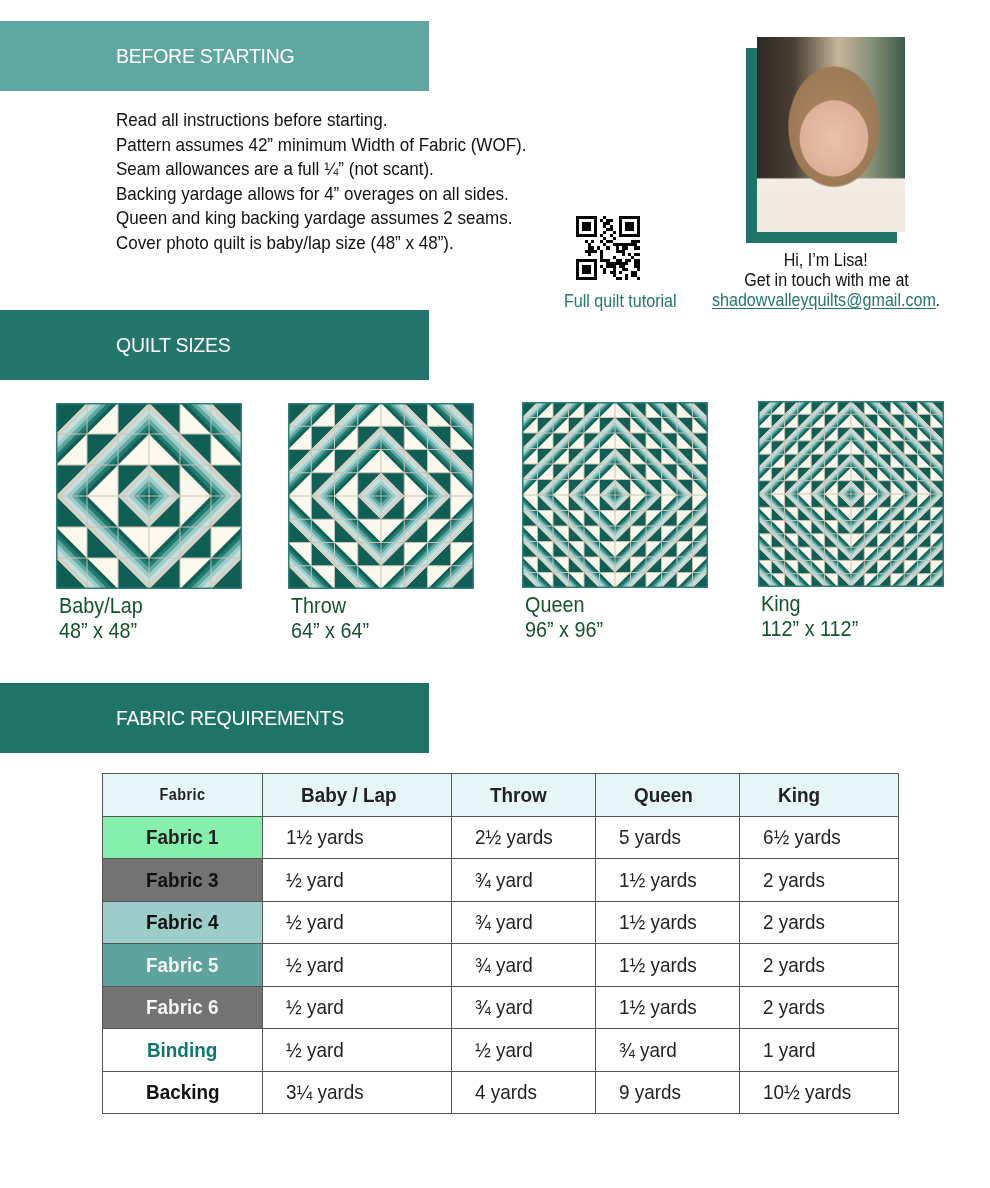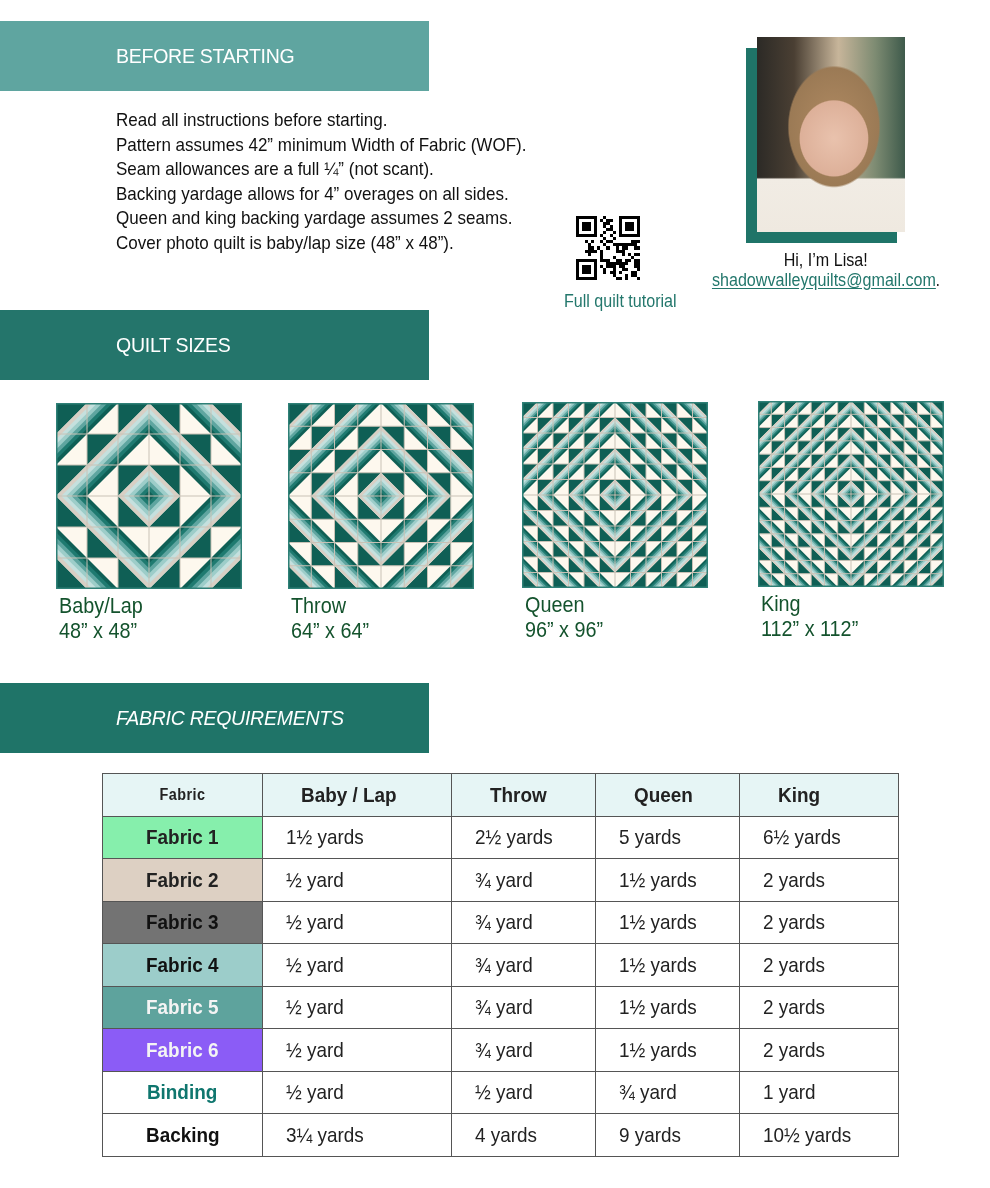--- a/index.html
+++ b/index.html
@@ -4,21 +4,21 @@
 <style>
   html, body { margin: 0; padding: 0; background: #ffffff; }
   body { width: 990px; height: 1188px; position: relative; overflow: hidden;
          font-family: "Liberation Sans", sans-serif; color: #222; }
   .banner { position: absolute; left: 0; width: 429px; height: 70px; color: #fff;
             font-size: 21px; letter-spacing: -0.3px; display: flex; align-items: center;
             box-sizing: border-box; padding-left: 116px; }
   .banner span { transform: scaleX(0.93); transform-origin: left center; display: inline-block; }
   #b1 { top: 21px; background: #5fa5a0; }
   #b2 { top: 310px; background: #24756b; }
-  #b3 { top: 683px; background: #1f7468; font-style: italic; }
+  #b3 { top: 683px; background: #1f7468; }
   .intro { position: absolute; left: 116px; top: 108px; font-size: 18.5px; line-height: 24.5px; color: #111; }
   .intro div { transform: scaleX(0.92); transform-origin: left center; white-space: nowrap; }
   .qr { position: absolute; left: 576px; top: 216px; width: 64px; height: 64px; }
   .link { color: #23776c; text-decoration: underline; text-underline-offset: 2px; }
   .tut { position: absolute; left: 547px; top: 291px; font-size: 17.5px; margin-left: 12px; }
   .tut span, .contact span { display: inline-block; transform: scaleX(0.92); transform-origin: center; }
   .frame { position: absolute; left: 746px; top: 48px; width: 151px; height: 195px; background: #1f7468; }
   .photo { position: absolute; left: 757px; top: 37px; width: 148px; height: 195px;
            background: radial-gradient(ellipse 38% 32% at 52% 52%, #e9c2ad 0%, #ddb099 60%, transparent 62%),
                        radial-gradient(ellipse 55% 55% at 52% 46%, #b08a62 0%, #9b7a55 55%, transparent 57%),
@@ -173,20 +173,21 @@
       <rect x="20" y="20" width="1" height="1" fill="#000"></rect>
     </svg>
 </div>
 <a class="tut link"><span>Full quilt tutorial</span></a>
 
 <div class="frame"></div>
 <div class="photo"></div>
 
 <div class="contact">
   <div><span>Hi, I’m Lisa!</span></div>
+  <div><span>Get in touch with me at</span></div>
   <div><span><a class="link">shadowvalleyquilts@gmail.com</a><span>.</span></span></div>
 </div>
 
 <div class="banner" id="b2">
     <span>QUILT SIZES</span>
   </div>
 
 <div id="quilts">
     <div class="quilt" style="left: 56px; top: 403px;">
       <svg width="186" height="186" viewBox="0 0 6 6">
@@ -758,27 +759,20 @@
   </thead>
   <tbody id="tbody">
       <tr>
         <td class="first" style="background: #86efac; color: rgb(34, 34, 34); margin-left: 15px;"><span>Fabric 1</span></td>
         <td><span>1½ yards</span></td>
         <td><span>2½ yards</span></td>
         <td><span>5 yards</span></td>
         <td><span>6½ yards</span></td>
       </tr>
       <tr>
-        <td class="first" style="background: rgb(221, 208, 195); color: rgb(34, 34, 34);"><span>Fabric 2</span></td>
-        <td><span>½ yard</span></td>
-        <td><span>¾ yard</span></td>
-        <td><span>1½ yards</span></td>
-        <td><span>2 yards</span></td>
-      </tr>
-      <tr>
         <td class="first" style="background: #737373; color: rgb(17, 17, 17);"><span>Fabric 3</span></td>
         <td><span>½ yard</span></td>
         <td><span>¾ yard</span></td>
         <td><span>1½ yards</span></td>
         <td><span>2 yards</span></td>
       </tr>
       <tr>
         <td class="first" style="background: rgb(156, 205, 202); color: rgb(17, 17, 17);"><span>Fabric 4</span></td>
         <td><span>½ yard</span></td>
         <td><span>¾ yard</span></td>
@@ -786,21 +780,21 @@
         <td><span>2 yards</span></td>
       </tr>
       <tr>
         <td class="first" style="background: rgb(94, 163, 157); color: rgb(244, 244, 244);"><span>Fabric 5</span></td>
         <td><span>½ yard</span></td>
         <td><span>¾ yard</span></td>
         <td><span>1½ yards</span></td>
         <td><span>2 yards</span></td>
       </tr>
       <tr>
-        <td class="first" style="background: #8b5cf6; color: rgb(244, 244, 244);"><span>Fabric 6</span></td>
+        <td class="first" style="background: #737373; color: rgb(244, 244, 244);"><span>Fabric 6</span></td>
         <td><span>½ yard</span></td>
         <td><span>¾ yard</span></td>
         <td><span>1½ yards</span></td>
         <td><span>2 yards</span></td>
       </tr>
       <tr>
         <td class="first" style="background: rgb(255, 255, 255); color: #0f766e;"><span>Binding</span></td>
         <td><span>½ yard</span></td>
         <td><span>½ yard</span></td>
         <td><span>¾ yard</span></td>

